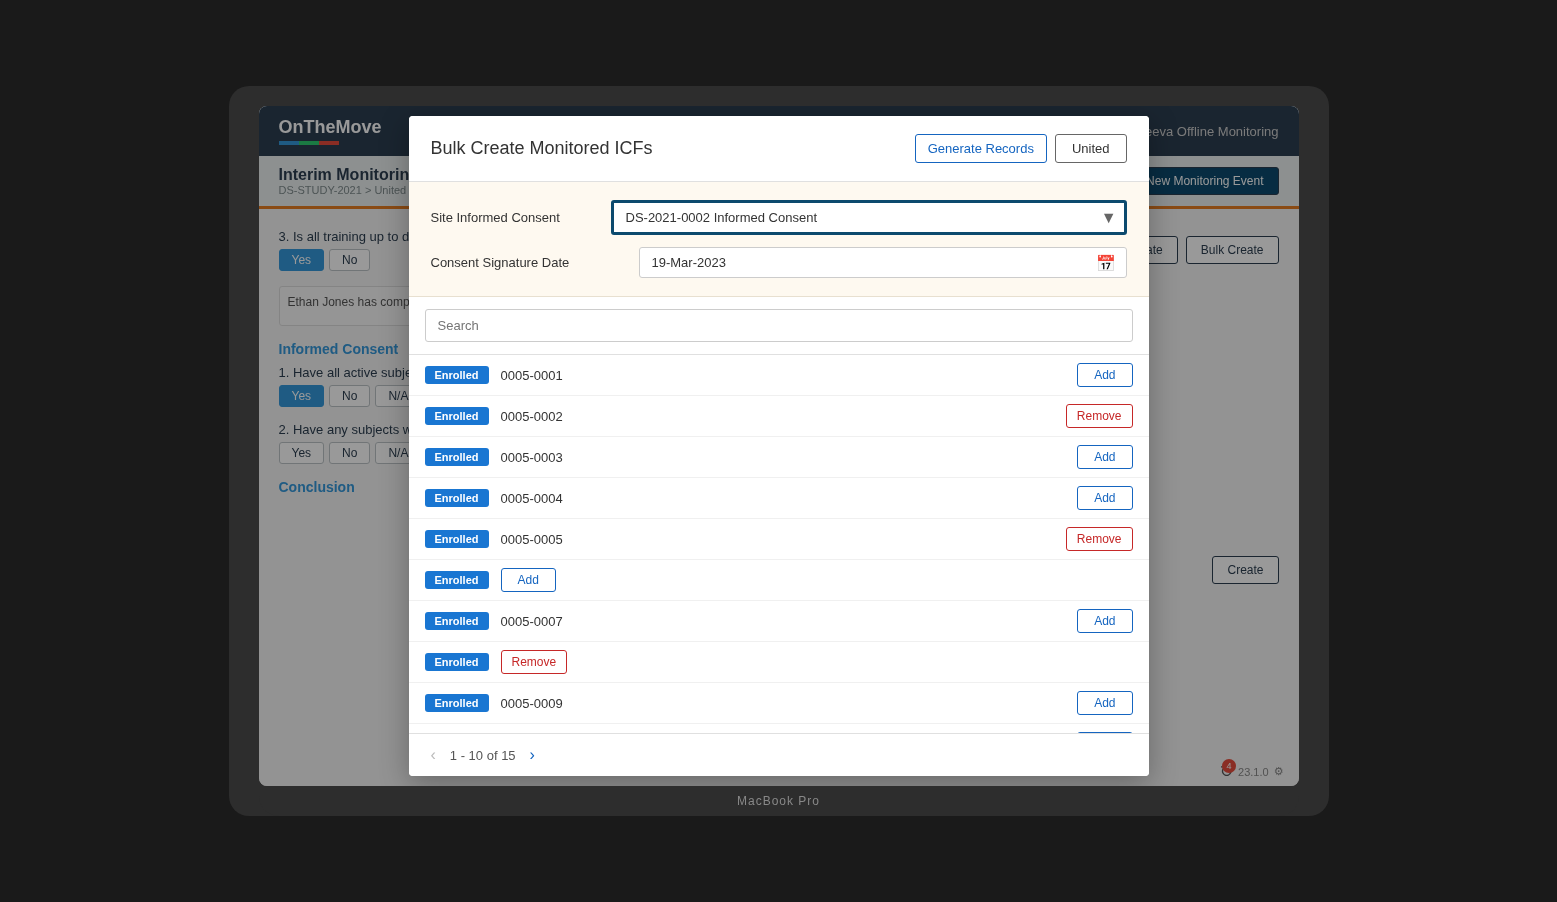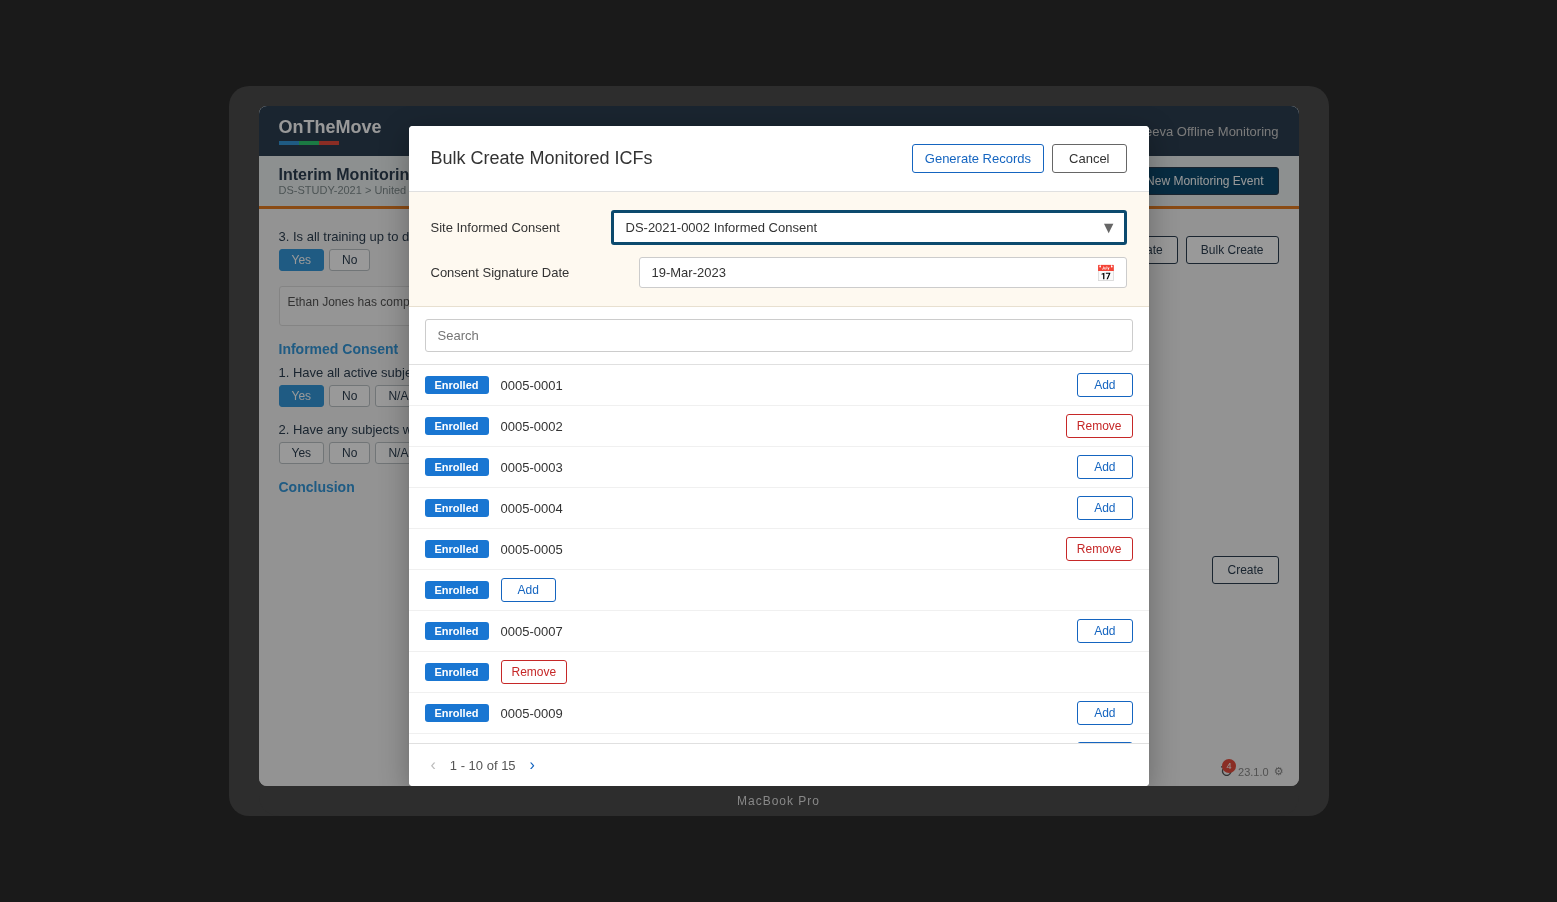--- a/index.html
+++ b/index.html
@@ -159,21 +159,21 @@
       color: white;
     }
 
     
     .modal-overlay {
       position: absolute;
       inset: 0;
       background: rgba(0,0,0,0.4);
       display: flex;
       justify-content: center;
-      align-items: flex-end;
+      align-items: center;
       z-index: 10;
     }
 
     .modal {
       background: white;
       border-radius: 4px;
       width: 740px;
       max-height: 660px;
       box-shadow: 0 8px 30px rgba(0,0,0,0.3);
       overflow: hidden;
@@ -495,21 +495,21 @@
       </div>
     </div>
 
     <div class="modal-overlay">
       <div class="modal">
 
         <div class="modal-header">
           <span class="modal-title">Bulk Create Monitored ICFs</span>
           <div class="modal-header-actions">
             <button class="btn-generate">Generate Records</button>
-            <button class="btn-cancel">Cancel</button>
+            <button class="btn-cancel">United</button>
           </div>
         </div>
 
         <div class="modal-form">
           <div class="form-row">
             <label class="form-label">Site Informed Consent</label>
             <div class="form-control">
               <select class="form-select">
                 <option value="DS-2021-0002 Informed Consent">DS-2021-0002 Informed Consent</option>
               </select>

